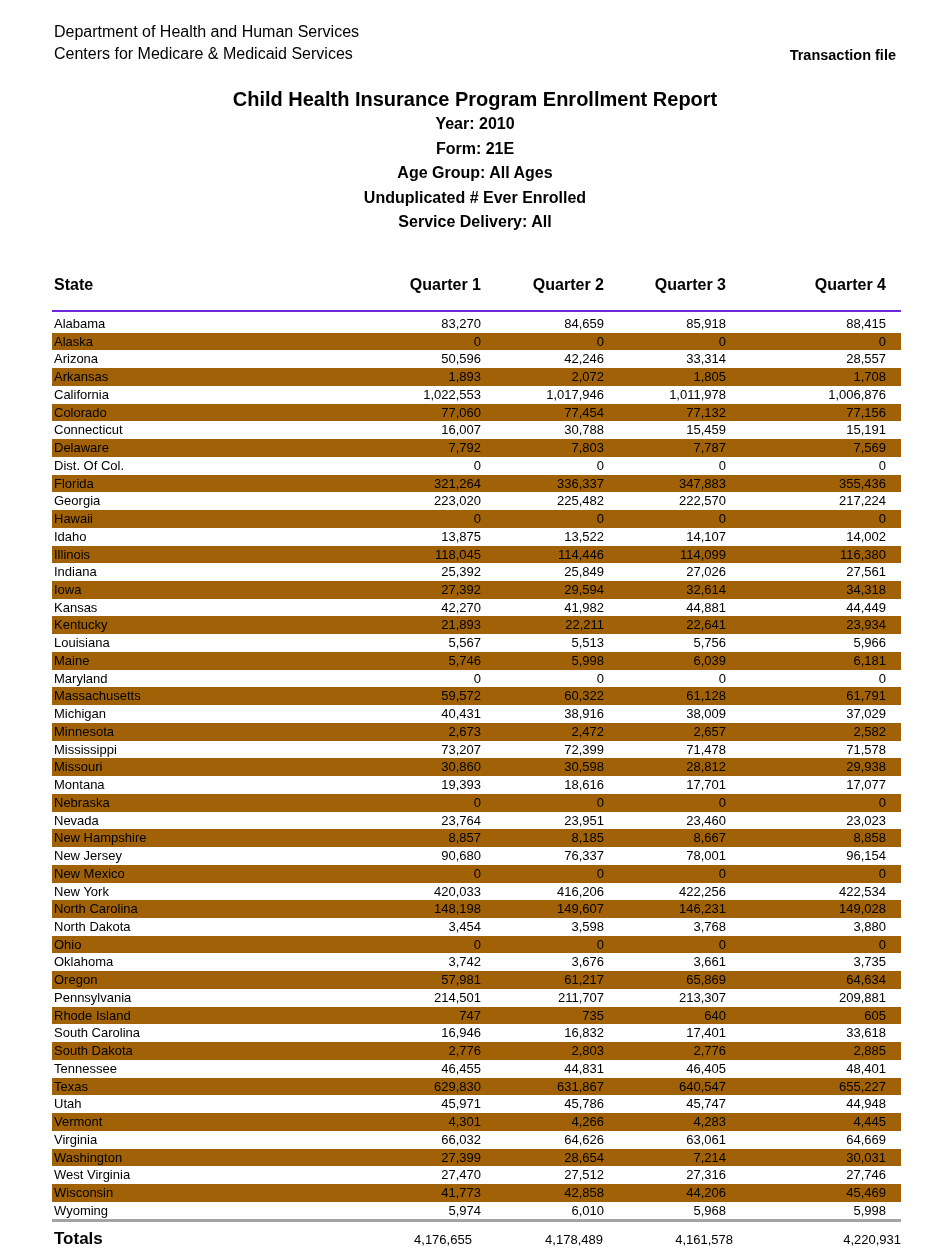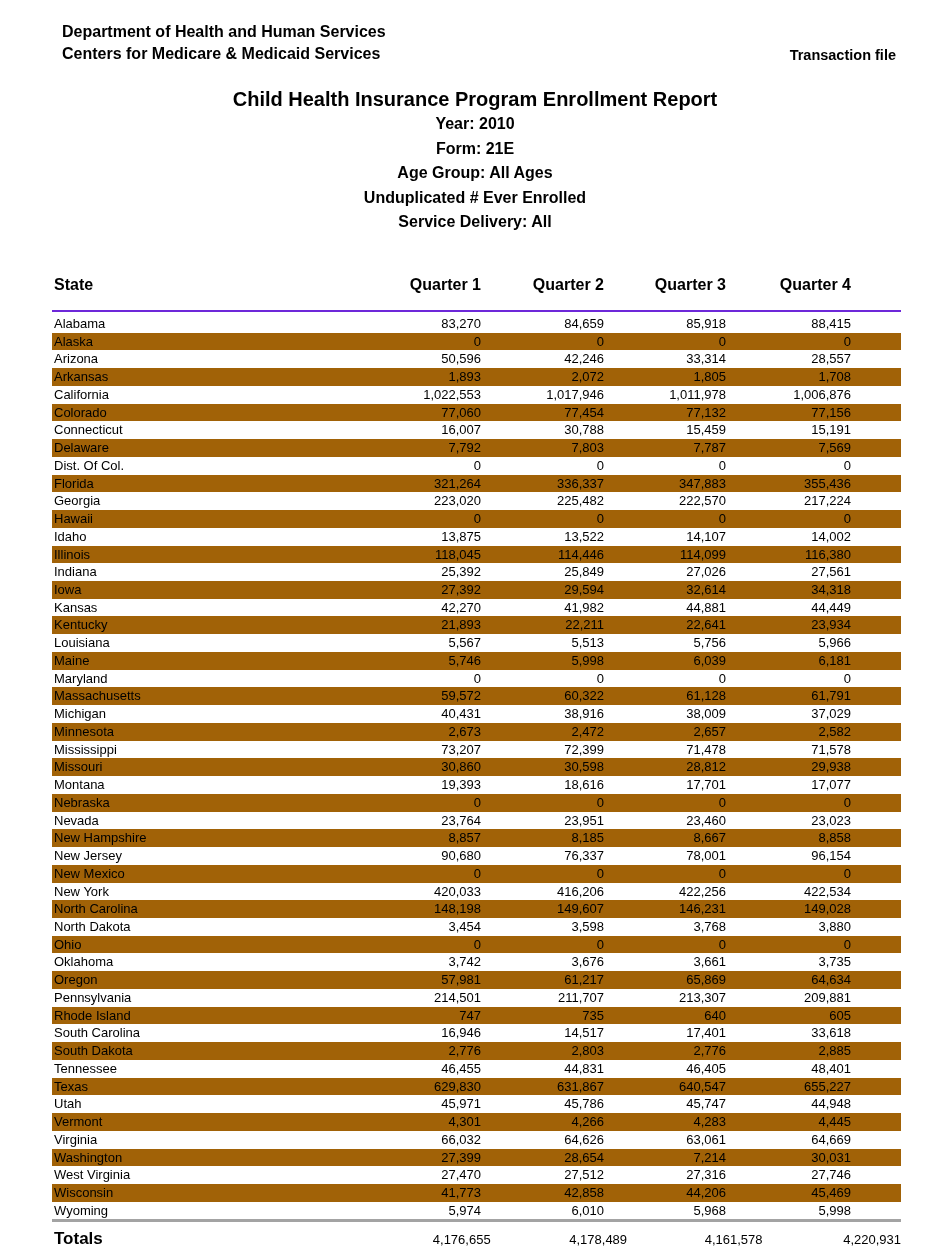--- a/index.html
+++ b/index.html
@@ -1,33 +1,33 @@
 <!DOCTYPE html>
 <html><head>
 <meta charset="utf-8">
 <style>
   html, body { margin: 0; padding: 0; background: #ffffff; }
   body { width: 942px; height: 1254px; position: relative; overflow: hidden;
          font-family: "Liberation Sans", sans-serif; color: #000; }
-  .hdr-left { position: absolute; left: 54px; top: 21px; font-weight: bold; font-size: 16px; line-height: 22px; margin-left: 8px; }
+  .hdr-left { position: absolute; left: 54px; top: 21px; font-weight: normal; font-size: 16px; line-height: 22px; }
   .hdr-right { position: absolute; right: 46px; top: 44px; font-weight: bold; font-size: 14.5px; line-height: 22px; }
   .title-block { position: absolute; left: 0; width: 950px; top: 86px; text-align: center; }
   .title { font-weight: bold; font-size: 20px; line-height: 26px; }
   .sub { font-weight: bold; font-size: 16px; line-height: 24.6px; }
   .table { position: absolute; left: 52px; top: 272px; width: 849px; }
   .thead { height: 22px; border-bottom: 2px solid #6d28d9; display: flex; align-items: flex-end;
            font-weight: bold; font-size: 16px; padding-bottom: 16px; }
   .row { height: 17.74px; display: flex; align-items: center; font-size: 13px; line-height: 17.74px; }
   .row.alt { background: #a16207; }
   .c-state { width: 250px; padding-left: 2px; }
   .c-q { text-align: right; }
   .c-q1 { width: 177px; }
   .c-q2 { width: 123px; }
   .c-q3 { width: 122px; }
-  .c-q4 { width: 125px; }
+  .c-q4 { width: 125px; margin-left: 35px; }
   .thead .c-q { white-space: nowrap; }
   .rows { border-bottom: 3px solid #a3a3a3; padding-top: 3px; }
   .totals { display: flex; align-items: center; height: 34px; font-size: 13px; gap: 15px; }
   .totals .c-state { font-weight: bold; font-size: 17px; }
 </style>
 </head>
 <body>
 
 <div class="hdr-left">
   <div>Department of Health and Human Services</div>
@@ -329,21 +329,21 @@
       <div class="row alt">
         <div class="c-state">Rhode Island</div>
         <div class="c-q c-q1">747</div>
         <div class="c-q c-q2">735</div>
         <div class="c-q c-q3">640</div>
         <div class="c-q c-q4">605</div>
       </div>
       <div class="row">
         <div class="c-state">South Carolina</div>
         <div class="c-q c-q1">16,946</div>
-        <div class="c-q c-q2">14,517</div>
+        <div class="c-q c-q2">16,832</div>
         <div class="c-q c-q3">17,401</div>
         <div class="c-q c-q4">33,618</div>
       </div>
       <div class="row alt">
         <div class="c-state">South Dakota</div>
         <div class="c-q c-q1">2,776</div>
         <div class="c-q c-q2">2,803</div>
         <div class="c-q c-q3">2,776</div>
         <div class="c-q c-q4">2,885</div>
       </div>

